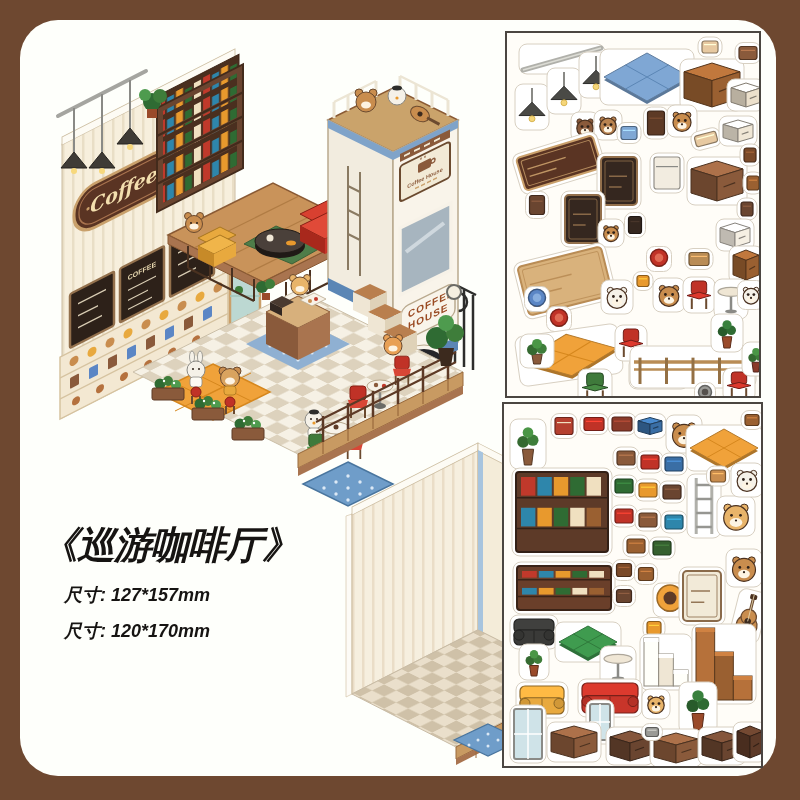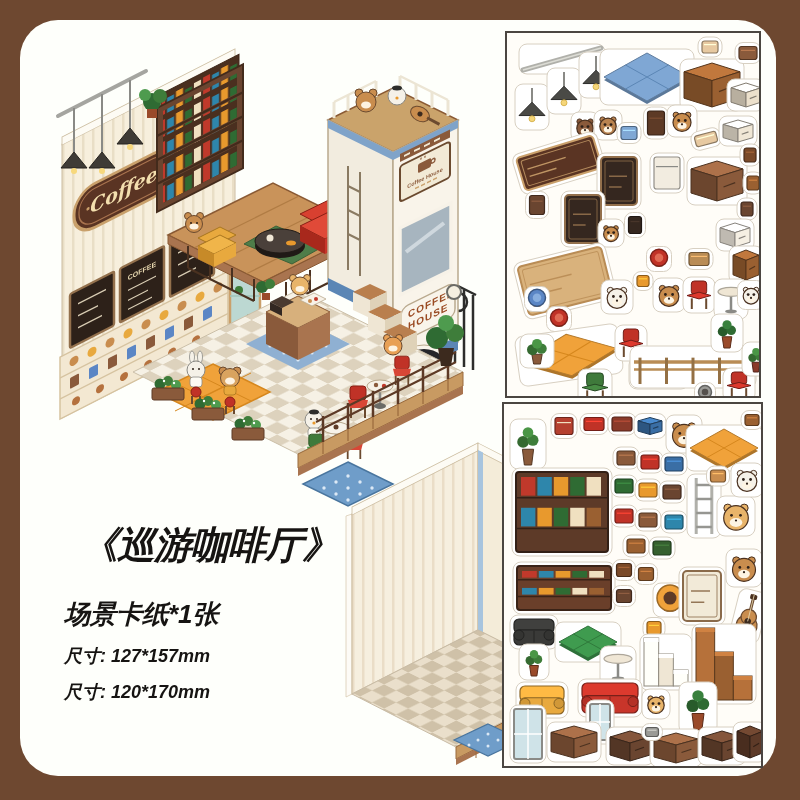--- a/index.html
+++ b/index.html
@@ -5,21 +5,21 @@
   html,body{margin:0;padding:0;background:#6e4830;font-family:"Liberation Sans",sans-serif;}
   .stage{position:relative;width:800px;height:800px;background:#6e4830;overflow:hidden;}
   .panel{position:absolute;left:20px;top:20px;width:756px;height:756px;background:#fefffb;border-radius:38px;}
   .scene-svg{position:absolute;left:48px;top:40px;width:430px;height:492px;z-index:2;}
   .card-svg{position:absolute;left:336px;top:420px;width:262px;height:352px;z-index:1;}
   .sheet{position:absolute;background:#fffdf8;border:2px solid #4b4641;z-index:3;}
   .sheet-top{left:505px;top:31px;width:252px;height:363px;}
   .sheet-bottom{left:502px;top:402px;width:257px;height:362px;}
   .sheet svg{display:block;width:100%;height:100%;}
   .text-block{position:absolute;left:40px;top:520px;width:330px;z-index:2;color:#161412;}
-  .title{font-size:38px;font-weight:800;font-style:italic;letter-spacing:-1px;white-space:nowrap;margin-left:40px;}
+  .title{font-size:38px;font-weight:800;font-style:italic;letter-spacing:-1px;white-space:nowrap;}
   .spec{margin-left:24px;font-style:italic;font-weight:700;}
   .spec-line{font-size:26px;margin-top:26px;}
   .spec-size{font-size:18px;margin-top:12px;}
   .spec+.spec{margin-top:0;}
   .spec2{margin-top:30px;}
 </style>
 </head>
 <body>
 
 <div class="stage">
@@ -1221,20 +1221,19 @@
           <rect x="-10.5" y="-8.5" width="21" height="17" rx="8" fill="#ffffff" stroke="#d8d0c2" stroke-width="1"></rect>
           <rect x="-6.5" y="-4.5" width="13" height="9" rx="2.5" fill="#9a9a96" stroke="rgb(92,92,90)" stroke-width="1.2"></rect>
           <line x1="-4.5" y1="-1.8000000000000003" x2="4.5" y2="-1.8000000000000003" stroke="rgb(208,208,203)" stroke-width="1.2"></line>
         </g>
       </svg>
   </div>
 
   <div class="text-block">
     <div class="title">《巡游咖啡厅》</div>
     <div class="spec">
-      <div class="spec-line">场景卡纸*1张</div>
       <div class="spec-size">尺寸: 127*157mm</div>
     </div>
     <div class="spec spec2">
       <div class="spec-size">尺寸: 120*170mm</div>
     </div>
   </div>
 </div>
 
 </body></html>

